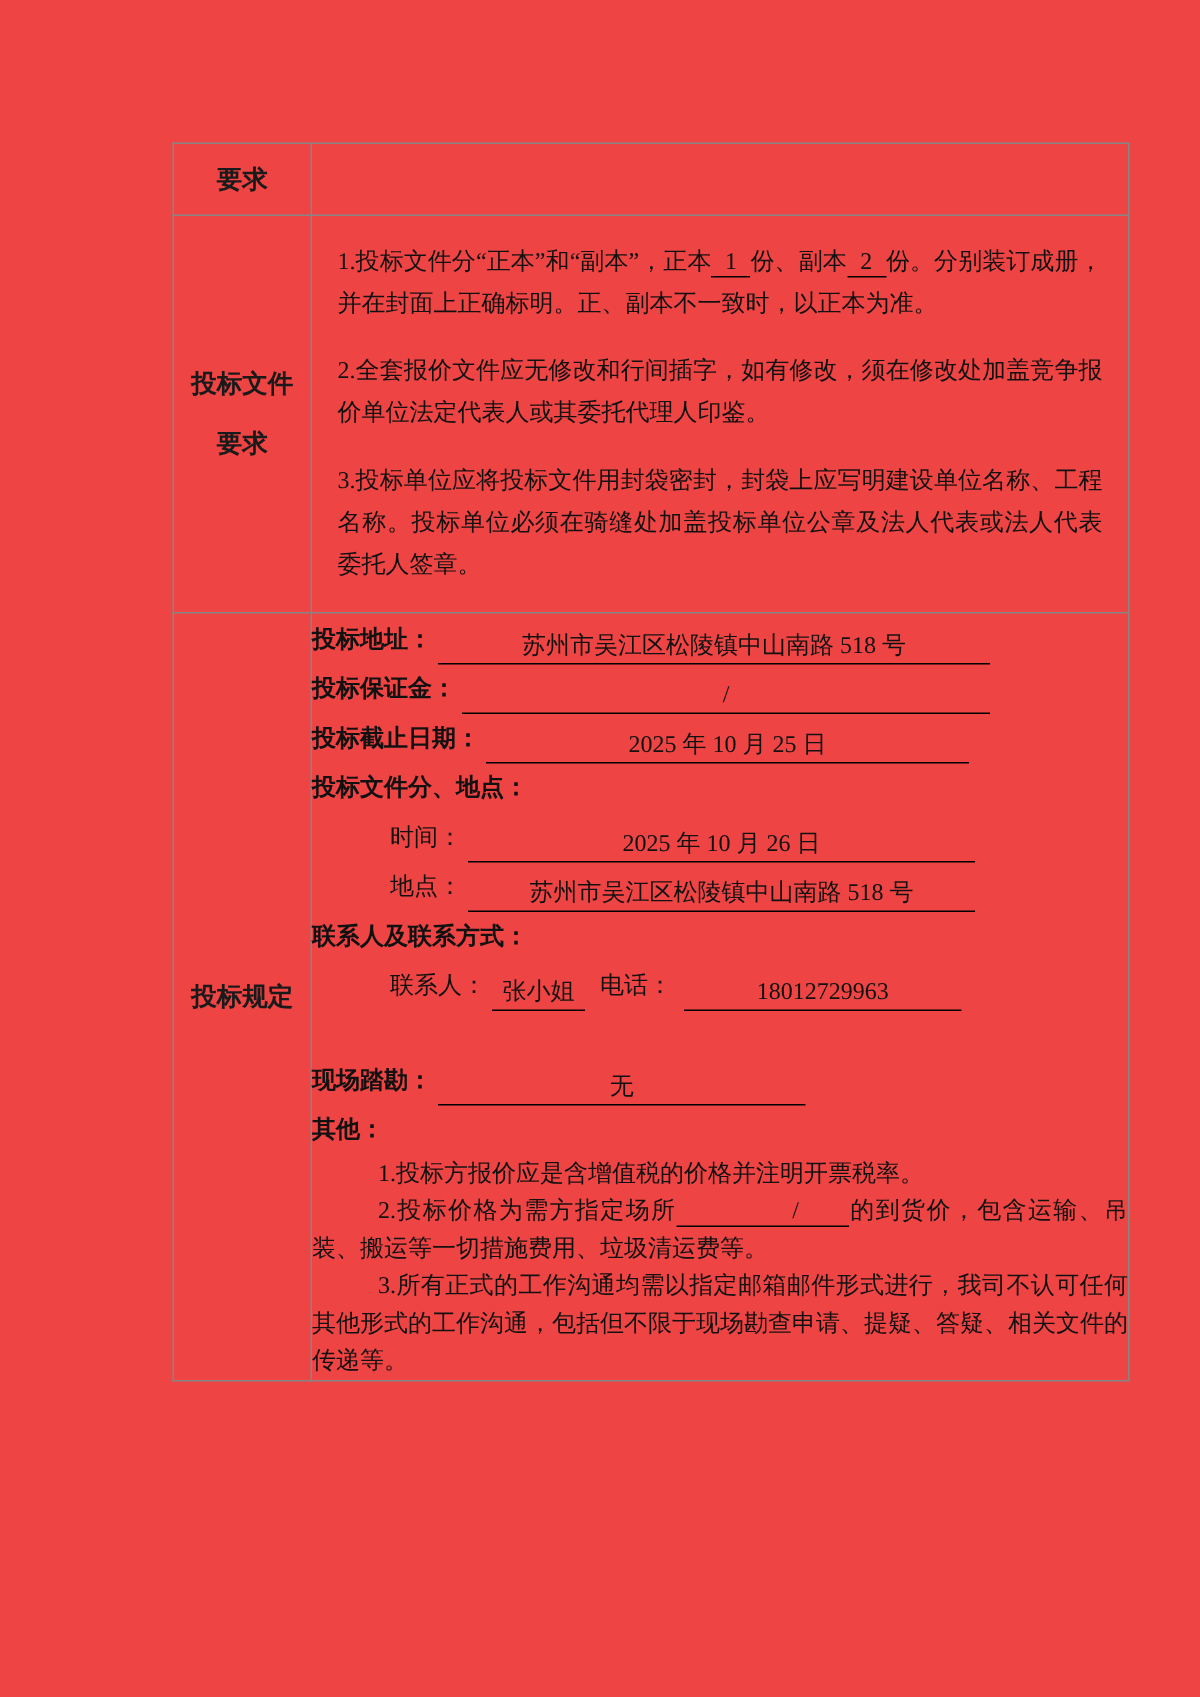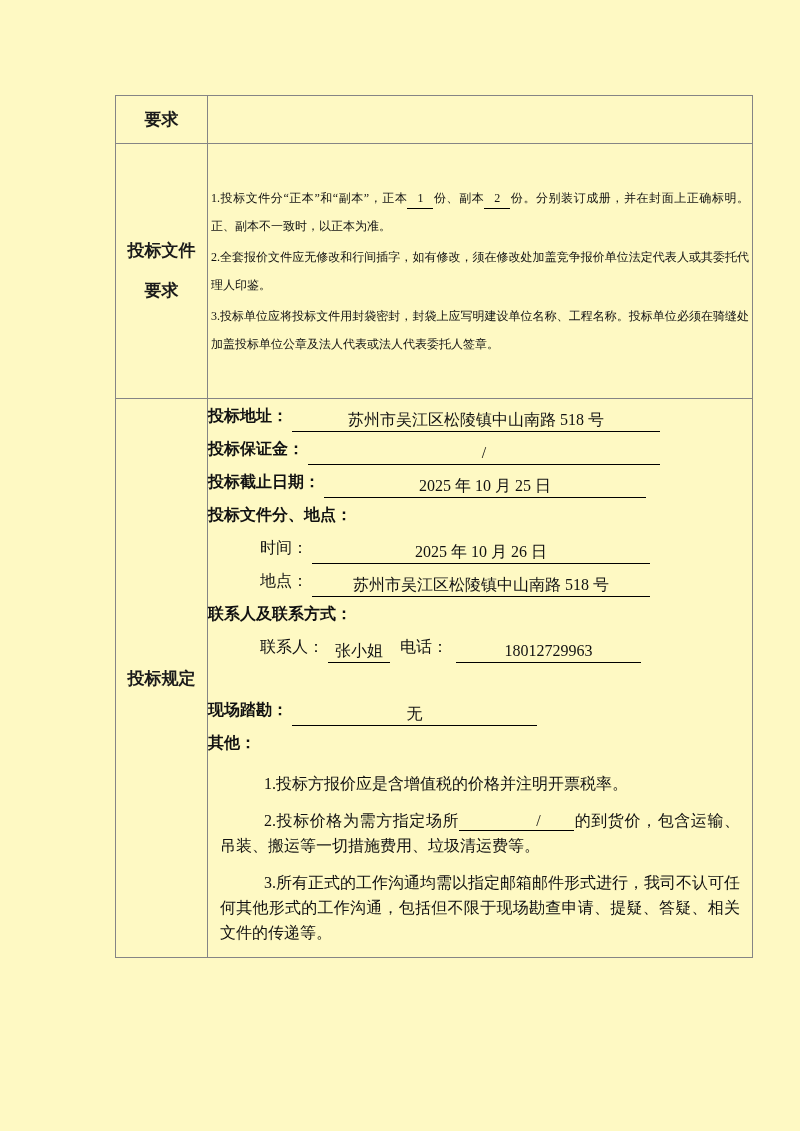--- a/index.html
+++ b/index.html
@@ -1,19 +1,19 @@
 <!DOCTYPE html>
 <html><head>
 <meta charset="utf-8">
 <style>
   html,body{margin:0;padding:0;background:#ffffff;}
   .page{
     position:relative;
     width:800px;height:1131px;
-    background:#fef9c3;
+    background:#ef4444;
     font-family:"Liberation Serif","DejaVu Serif",serif;
     color:#111111;
     overflow:hidden;
   }
   table.doc{
     position:absolute;left:115px;top:95px;
     width:638px;
     border-collapse:collapse;
     table-layout:fixed;
   }
@@ -26,28 +26,28 @@
     width:92px;
     text-align:center;
     font-weight:bold;
     font-size:17px;
     color:#1a1a1a;
   }
   td.hdr .hline{line-height:40px;}
   .kai{font-style:italic;}
   
   td.c2{padding:8px 10px 8px 13px;}
-  td.c2 p{margin:3px;font-size:12px;line-height:28px;text-align:justify;}
+  td.c2 p{margin:17px;font-size:16px;line-height:28px;text-align:justify;}
   
   td.c3{vertical-align:top;padding:12px 10px 0 13px;}
   .fline{font-size:16px;line-height:33px;white-space:nowrap;}
   .fline .lab{font-weight:bold;}
   .ind{padding-left:52px;}
   .spacer{height:30px;}
-  .op{margin:12px;font-size:16px;line-height:25px;text-indent:44px;text-align:justify;}
+  .op{margin:0;font-size:16px;line-height:25px;text-indent:44px;text-align:justify;}
   
   .ul{
     display:inline-block;
     border-bottom:1px solid #000000;
     text-align:center;
     vertical-align:bottom;
     line-height:22px;
     margin-left:4px;
   }
   .ul.inline{margin-left:0;vertical-align:baseline;line-height:19px;}

